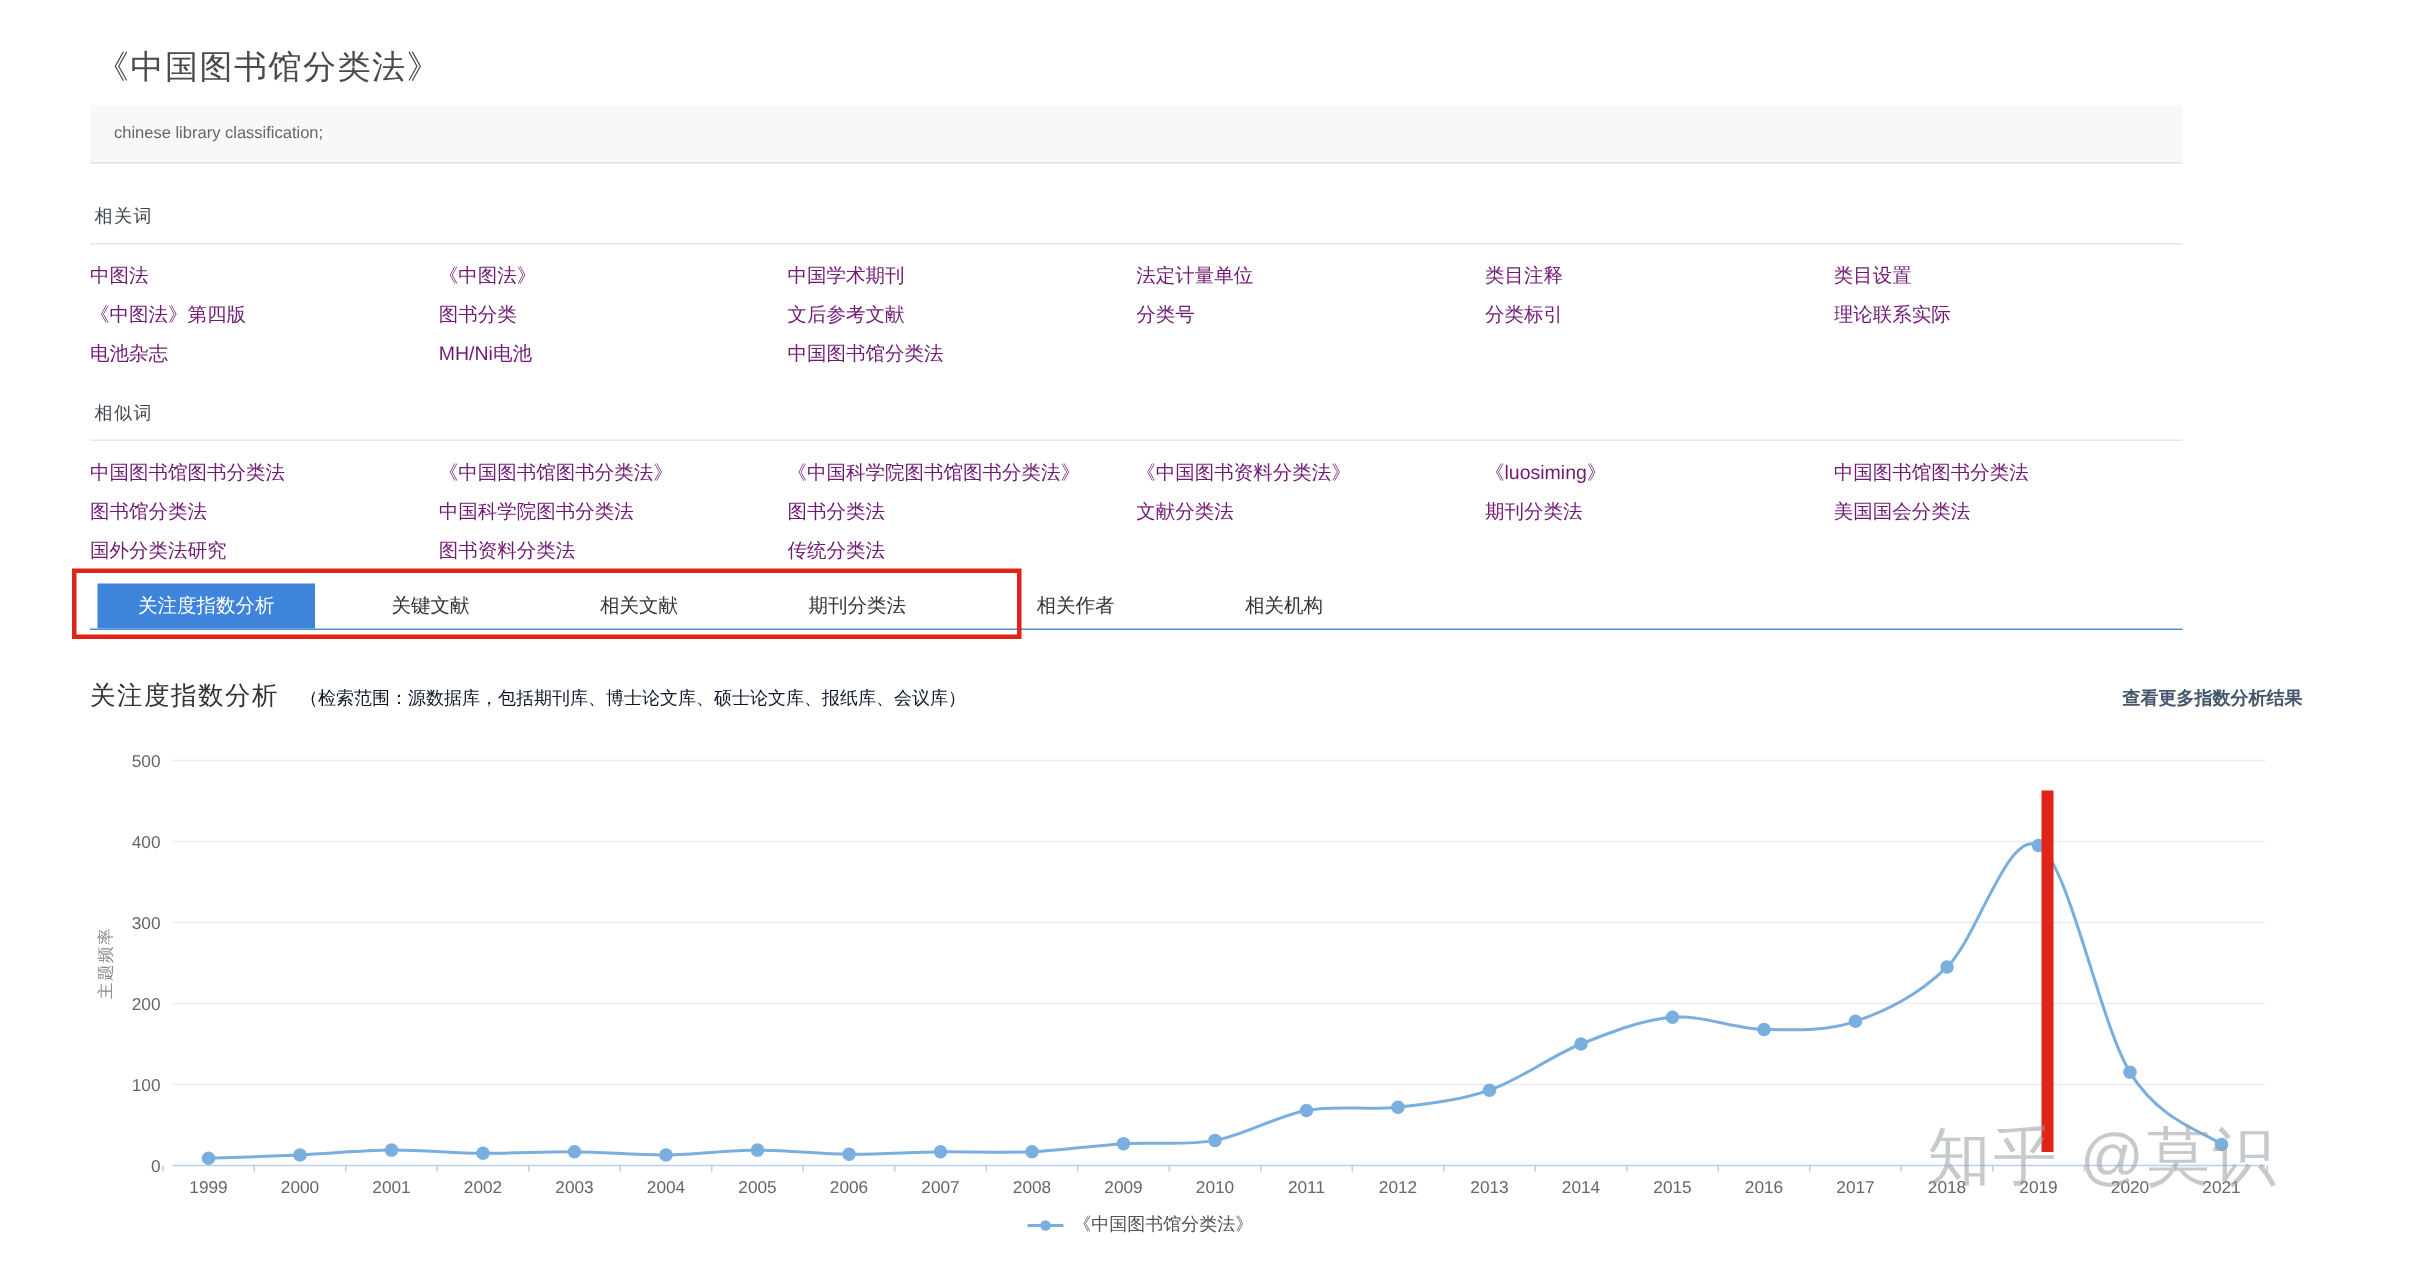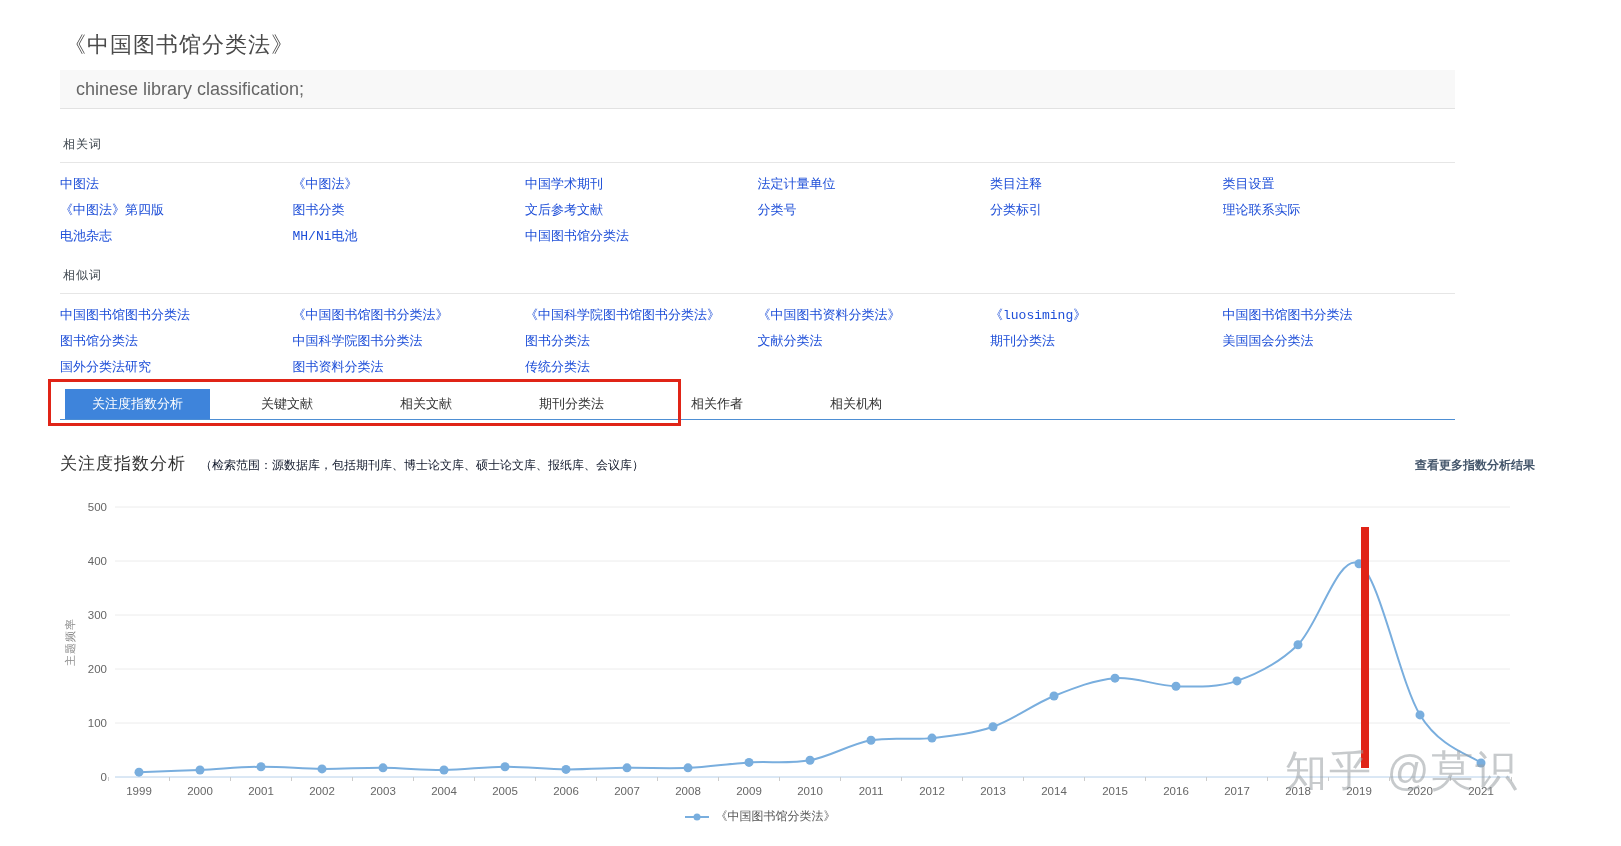--- a/index.html
+++ b/index.html
@@ -2,27 +2,27 @@
 <html><head>
 <meta charset="utf-8">
 <style>
   html,body{margin:0;padding:0;background:#fff;}
   body{font-family:"Liberation Sans","DejaVu Sans",sans-serif;color:#444;}
   .page{position:relative;width:1621px;height:846px;background:#fff;overflow:hidden;border-radius:30px;}
 
   .page-title{position:absolute;left:64px;top:30px;font-size:22px;font-weight:500;color:#4a4a4a;margin:0;letter-spacing:1px;}
 
   .search-box{position:absolute;left:60px;top:70px;width:1395px;height:39px;background:#f8f8f8;border-bottom:1px solid #e2e2e2;box-sizing:border-box;}
-  .search-box span{display:inline-block;padding-left:16px;line-height:39px;font-size:18px;color:#666;}
+  .search-box span{display:inline-block;padding-left:16px;line-height:39px;font-size:11px;color:#666;}
 
   .word-section{position:absolute;left:60px;width:1395px;}
   .word-section h2{margin:3px;font-size:12px;font-weight:500;color:#3e464e;letter-spacing:1px;}
   .word-section .rule{height:1px;background:#e6e6e6;margin-top:9px;}
   .word-grid{display:grid;grid-template-columns:repeat(6,1fr);grid-auto-rows:26px;margin-top:8px;align-items:center;}
-  .word-grid span{font-size:13px;color:#1d4ed8;cursor:pointer;white-space:nowrap;overflow:hidden;font-family:Liberation Mono, monospace;}
+  .word-grid span{font-size:13px;color:#701a75;cursor:pointer;white-space:nowrap;overflow:hidden;}
 
   .tab-underline{position:absolute;left:60px;top:419px;width:1395px;height:1px;background:#4e8fd4;}
   .tabbar{position:absolute;left:65px;top:389px;height:30px;display:flex;align-items:center;}
   .tab{font-size:13px;color:#333;margin-right:33px;padding:0 27px;line-height:30px;cursor:pointer;white-space:nowrap;}
   .tab.active{background:#3e84db;color:#fff;margin-right:24px;}
   .red-box{position:absolute;left:48px;top:379px;width:633px;height:47px;border:3px solid #e02417;box-sizing:border-box;pointer-events:none;}
 
   .index-header{position:absolute;left:60px;top:452px;width:1480px;}
   .idx-title{font-size:17px;font-weight:500;color:#333;letter-spacing:1px;}
   .idx-scope{font-size:12px;color:#0f172a;margin-left:14px;}

